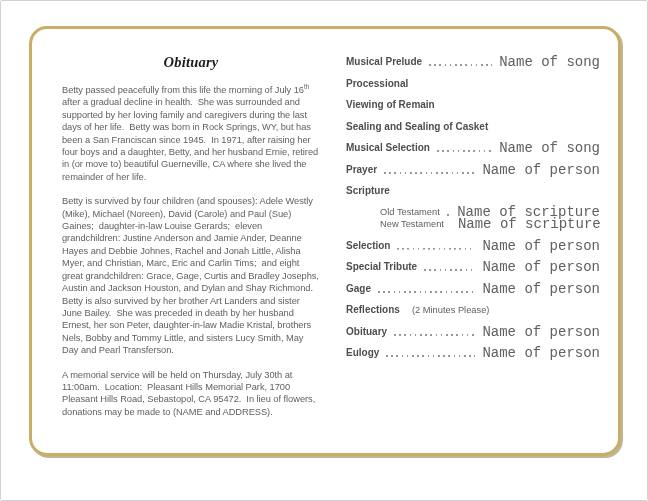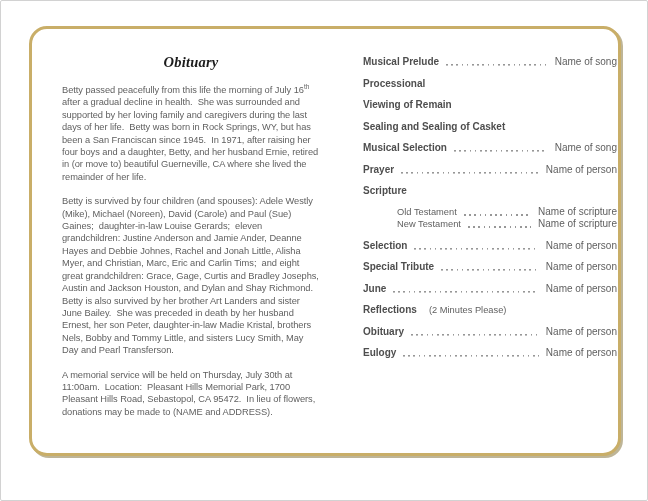--- a/index.html
+++ b/index.html
@@ -16,21 +16,21 @@
   .card {
     position:absolute;
     left:28px; top:25px;
     width:592px; height:430px;
     border:3px solid #c9ae68;
     border-radius:18px;
     background:#ffffff;
     box-shadow:2px 2px 0 rgba(137,120,66,0.55);
     display:flex;
     justify-content:space-between;
-    padding:25px 1px 0 30px;
+    padding:25px 18px 0 30px;
   }
   .col { display:block; }
   .col.left  { width:258px; }
   .col.right { width:254px; }
   .col-title {
     font-family:"Liberation Serif", serif;
     font-style:italic;
     font-weight:bold;
     font-size:14.5px;
     color:#1c1c1c;
@@ -81,24 +81,25 @@
   .leader {
     flex:1 1 auto;
     height:2px;
     margin:0 7px 2px 7px;
     background-image:repeating-linear-gradient(to right, #979797 0 1.6px, transparent 1.6px 5.2px);
     background-repeat:repeat-x;
     background-position:left bottom;
     background-size:auto 1.6px;
   }
   .value {
-    font-size:10px;
+    font-size:14px;
     color:#606060;
     white-space:nowrap;
     line-height:12px;
+    font-family:Liberation Mono, monospace;
   }
 </style>
 </head>
 <body>
 
 <div class="frame">
   <div class="card">
 
     <div class="col left">
       <div class="col-title">Obituary</div>
@@ -150,21 +151,21 @@
             <span class="label">Selection</span>
             <span class="leader"></span>
             <span class="value">Name of person</span>
           </div>
           <div class="entry">
             <span class="label">Special Tribute</span>
             <span class="leader"></span>
             <span class="value">Name of person</span>
           </div>
           <div class="entry">
-            <span class="label">June</span>
+            <span class="label">Gage</span>
             <span class="leader"></span>
             <span class="value">Name of person</span>
           </div>
           <div class="entry">
             <span class="label">Reflections</span>
             <span class="suffix">(2 Minutes Please)</span>
           </div>
           <div class="entry">
             <span class="label">Obituary</span>
             <span class="leader"></span>

